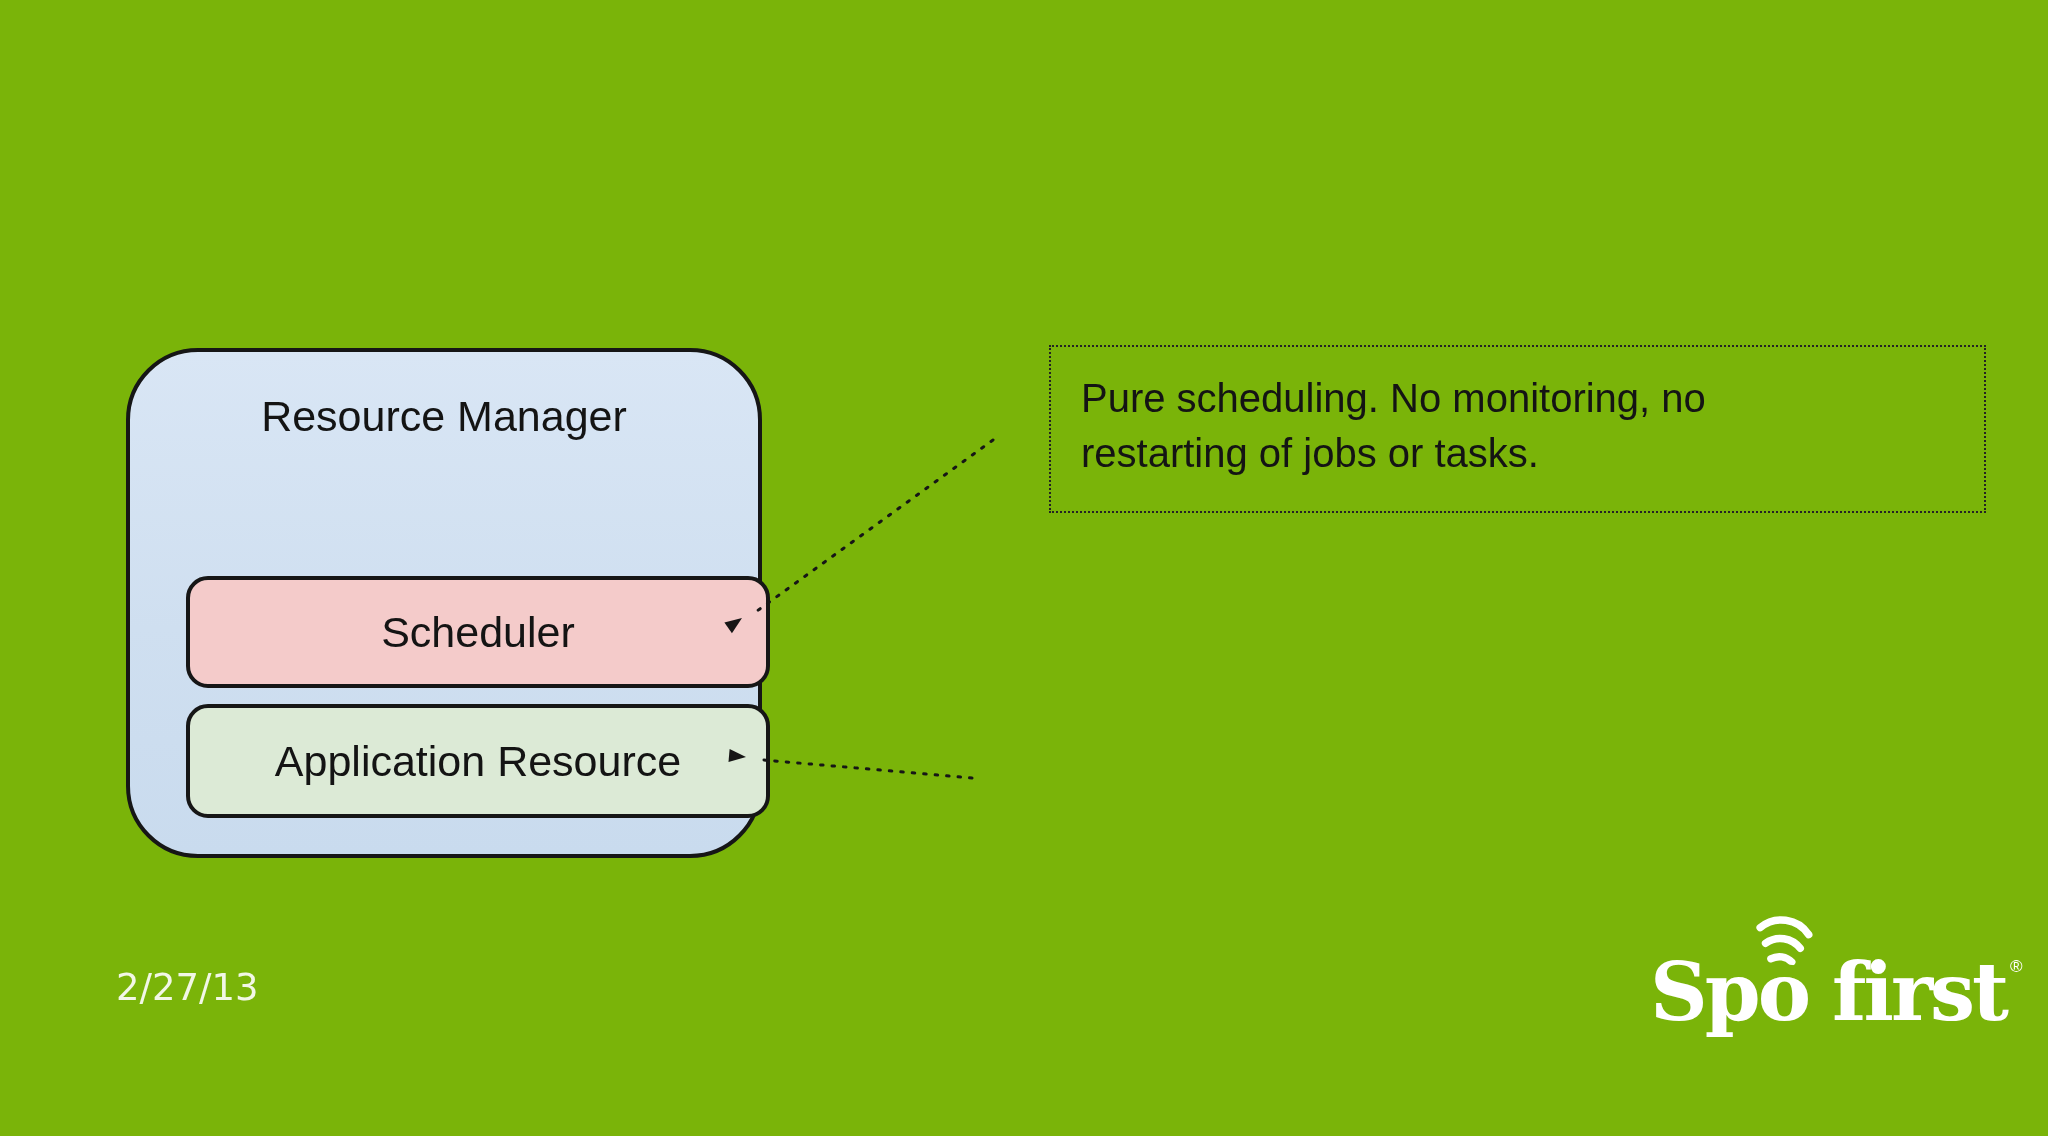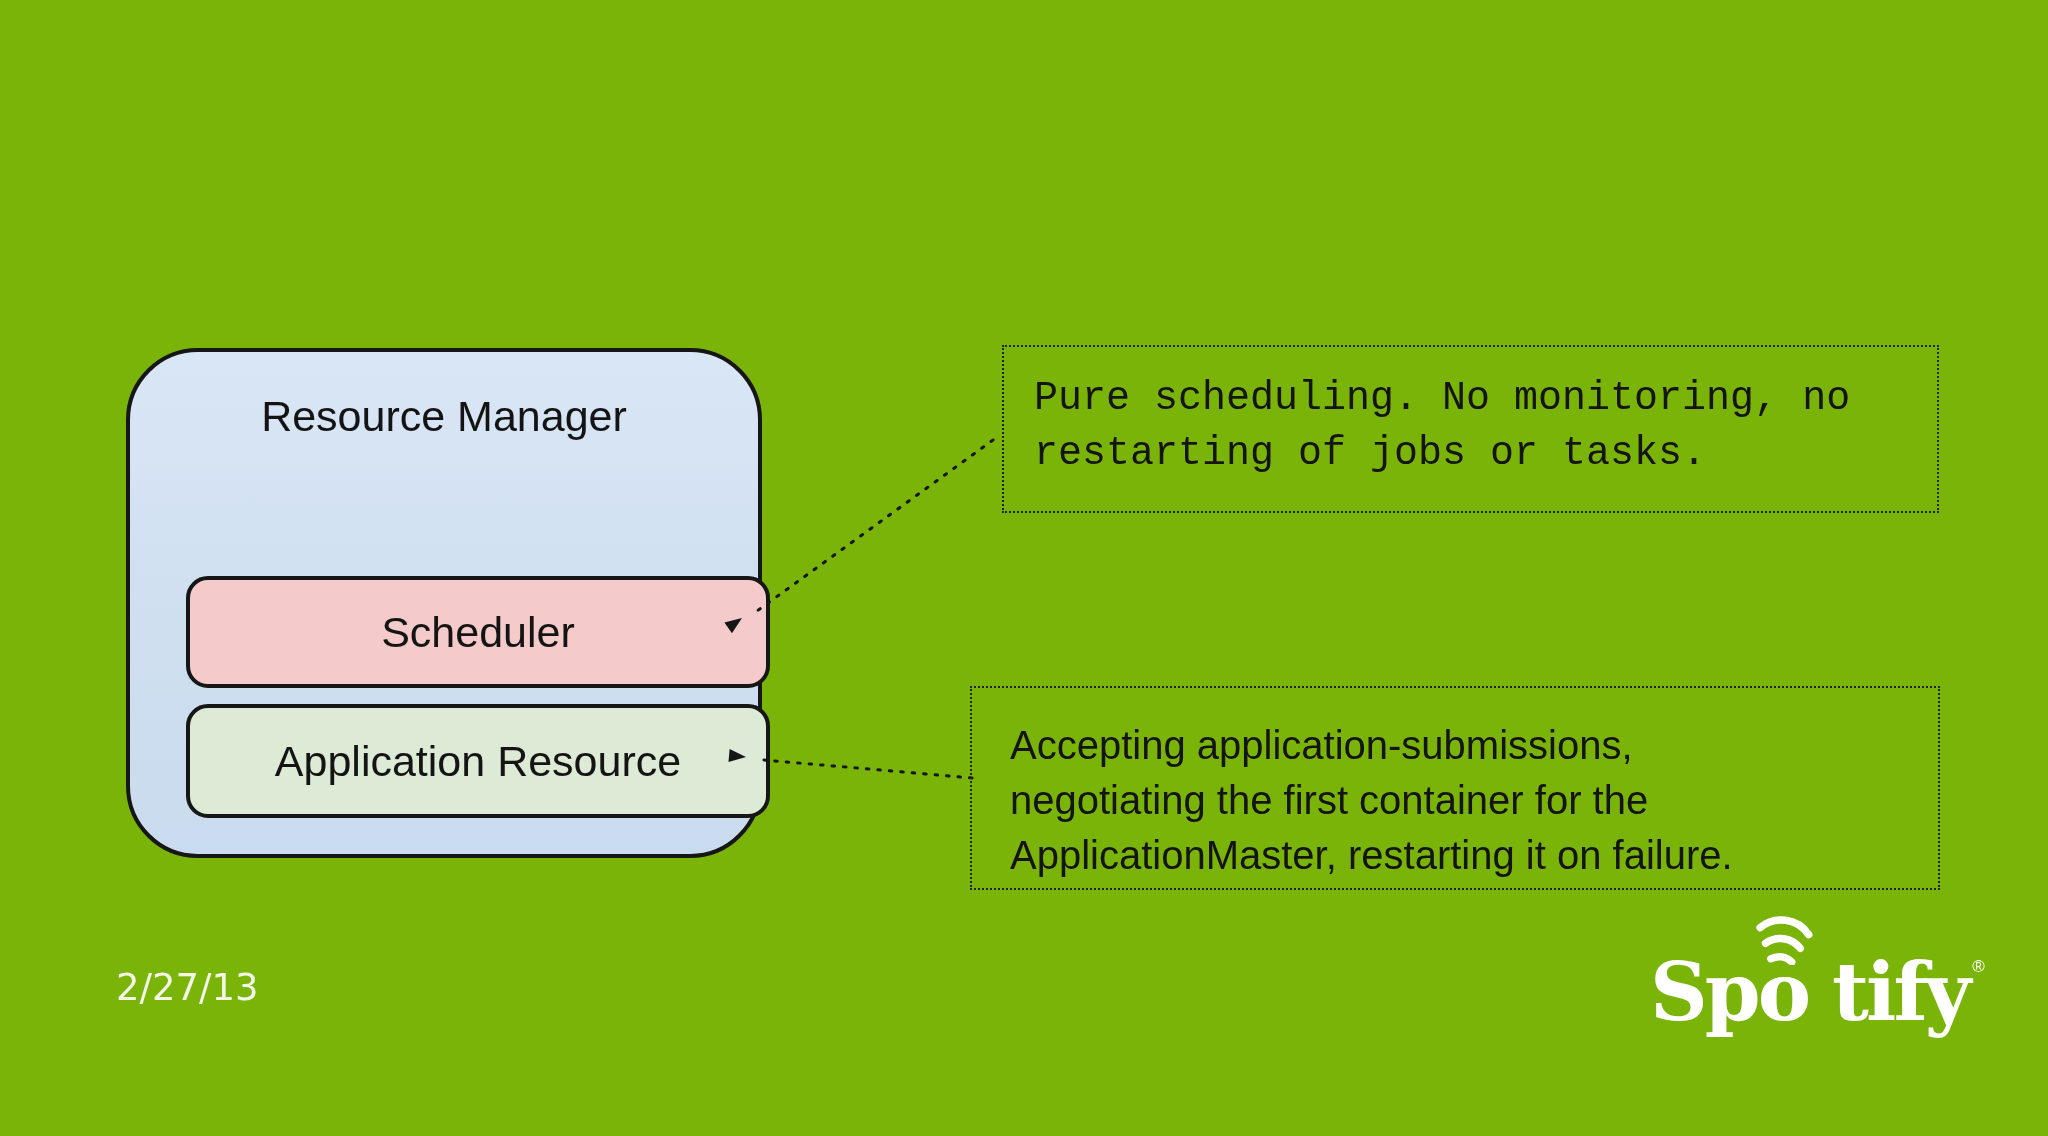--- a/index.html
+++ b/index.html
@@ -53,21 +53,21 @@
   .appmgr-box{top:352px;height:114px;background:var(--app-manager-fill);}
   
   .annotation{
     position:absolute;
     border:2px dotted #232323;
     box-sizing:border-box;
     color:var(--diagram-text);
     font-size:40px;line-height:55px;
     white-space:pre-line;
   }
-  .annotation-1{left:1002px;top:345px;width:937px;height:168px;padding:24px 20px 0 30px;font-family:Liberation Mono, monospace;}
+  .annotation-1{left:1049px;top:345px;width:937px;height:168px;padding:24px 20px 0 30px;}
   .annotation-2{left:970px;top:686px;width:970px;height:204px;padding:30px 20px 0 38px;}
   
   .connector-layer{
     position:absolute;left:0;top:0;width:2048px;height:1136px;
     pointer-events:none;
   }
   
   .slide-date{
     position:absolute;left:116px;top:966px;
     font-size:37px;color:var(--date-text);
@@ -116,27 +116,24 @@
 
   <svg class="connector-layer" viewBox="0 0 2048 1136">
     <line x1="993" y1="440" x2="757" y2="611" stroke="#161616" stroke-width="3" stroke-dasharray="2.5 9" stroke-linecap="round"></line>
     <polygon points="0,0 17,-6.5 17,6.5" fill="#161616" transform="translate(742 618) rotate(144.5)"></polygon>
     <line x1="972" y1="778" x2="764" y2="760" stroke="#161616" stroke-width="3" stroke-dasharray="2.5 9" stroke-linecap="round"></line>
     <polygon points="0,0 17,-6.5 17,6.5" fill="#161616" transform="translate(746 757) rotate(185)"></polygon>
   </svg>
 
   <div class="annotation annotation-1">Pure scheduling. No monitoring, no
 restarting of jobs or tasks.</div>
-  <div class="annotation annotation-2">Accepting application-submissions,
-negotiating the first container for the
-ApplicationMaster, restarting it on failure.</div>
 
   <div class="slide-date">2/27/13</div>
 
   <div class="spotify-logo">
     <span class="logo-part">Sp</span><span class="logo-o"><svg class="beams-icon" viewBox="0 0 66 48">
         <path d="M 23 44 A 17 17 0 0 1 44 45" fill="none" stroke="#ffffff" stroke-width="7.5" stroke-linecap="round"></path>
         <path d="M 16 29 A 25 25 0 0 1 51 30.5" fill="none" stroke="#ffffff" stroke-width="7.5" stroke-linecap="round"></path>
         <path d="M 9 14 A 33 33 0 0 1 58 16" fill="none" stroke="#ffffff" stroke-width="7.5" stroke-linecap="round"></path>
-      </svg><span>o</span></span><span class="logo-part">tify</span><span class="reg-mark">®</span>
+      </svg><span>o</span></span><span class="logo-part">first</span><span class="reg-mark">®</span>
   </div>
 
 </div>
 
 </body></html>

